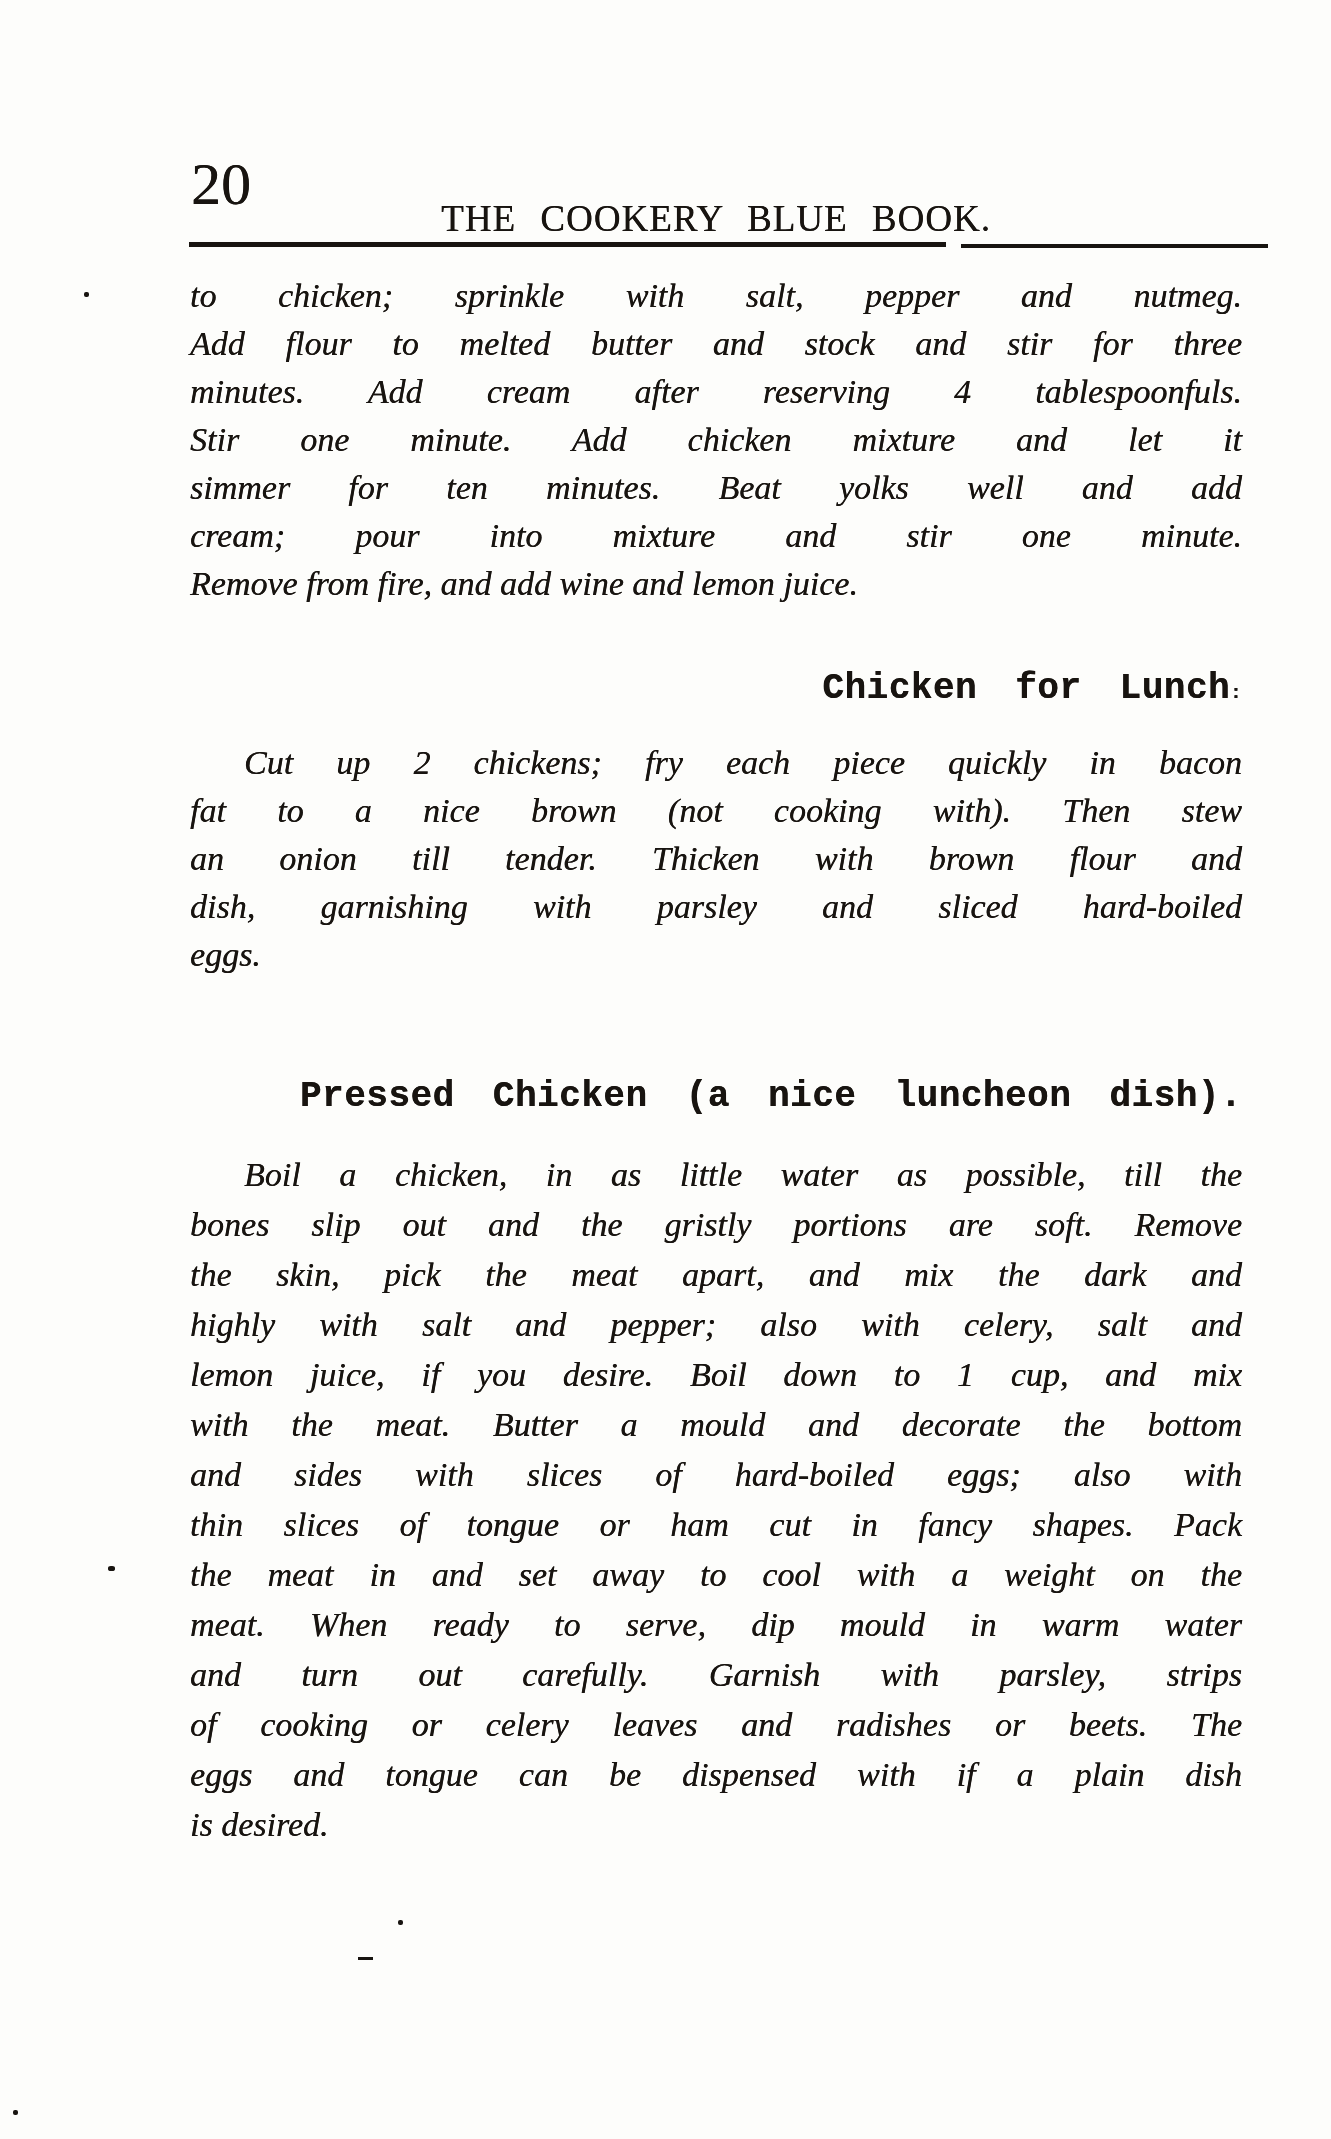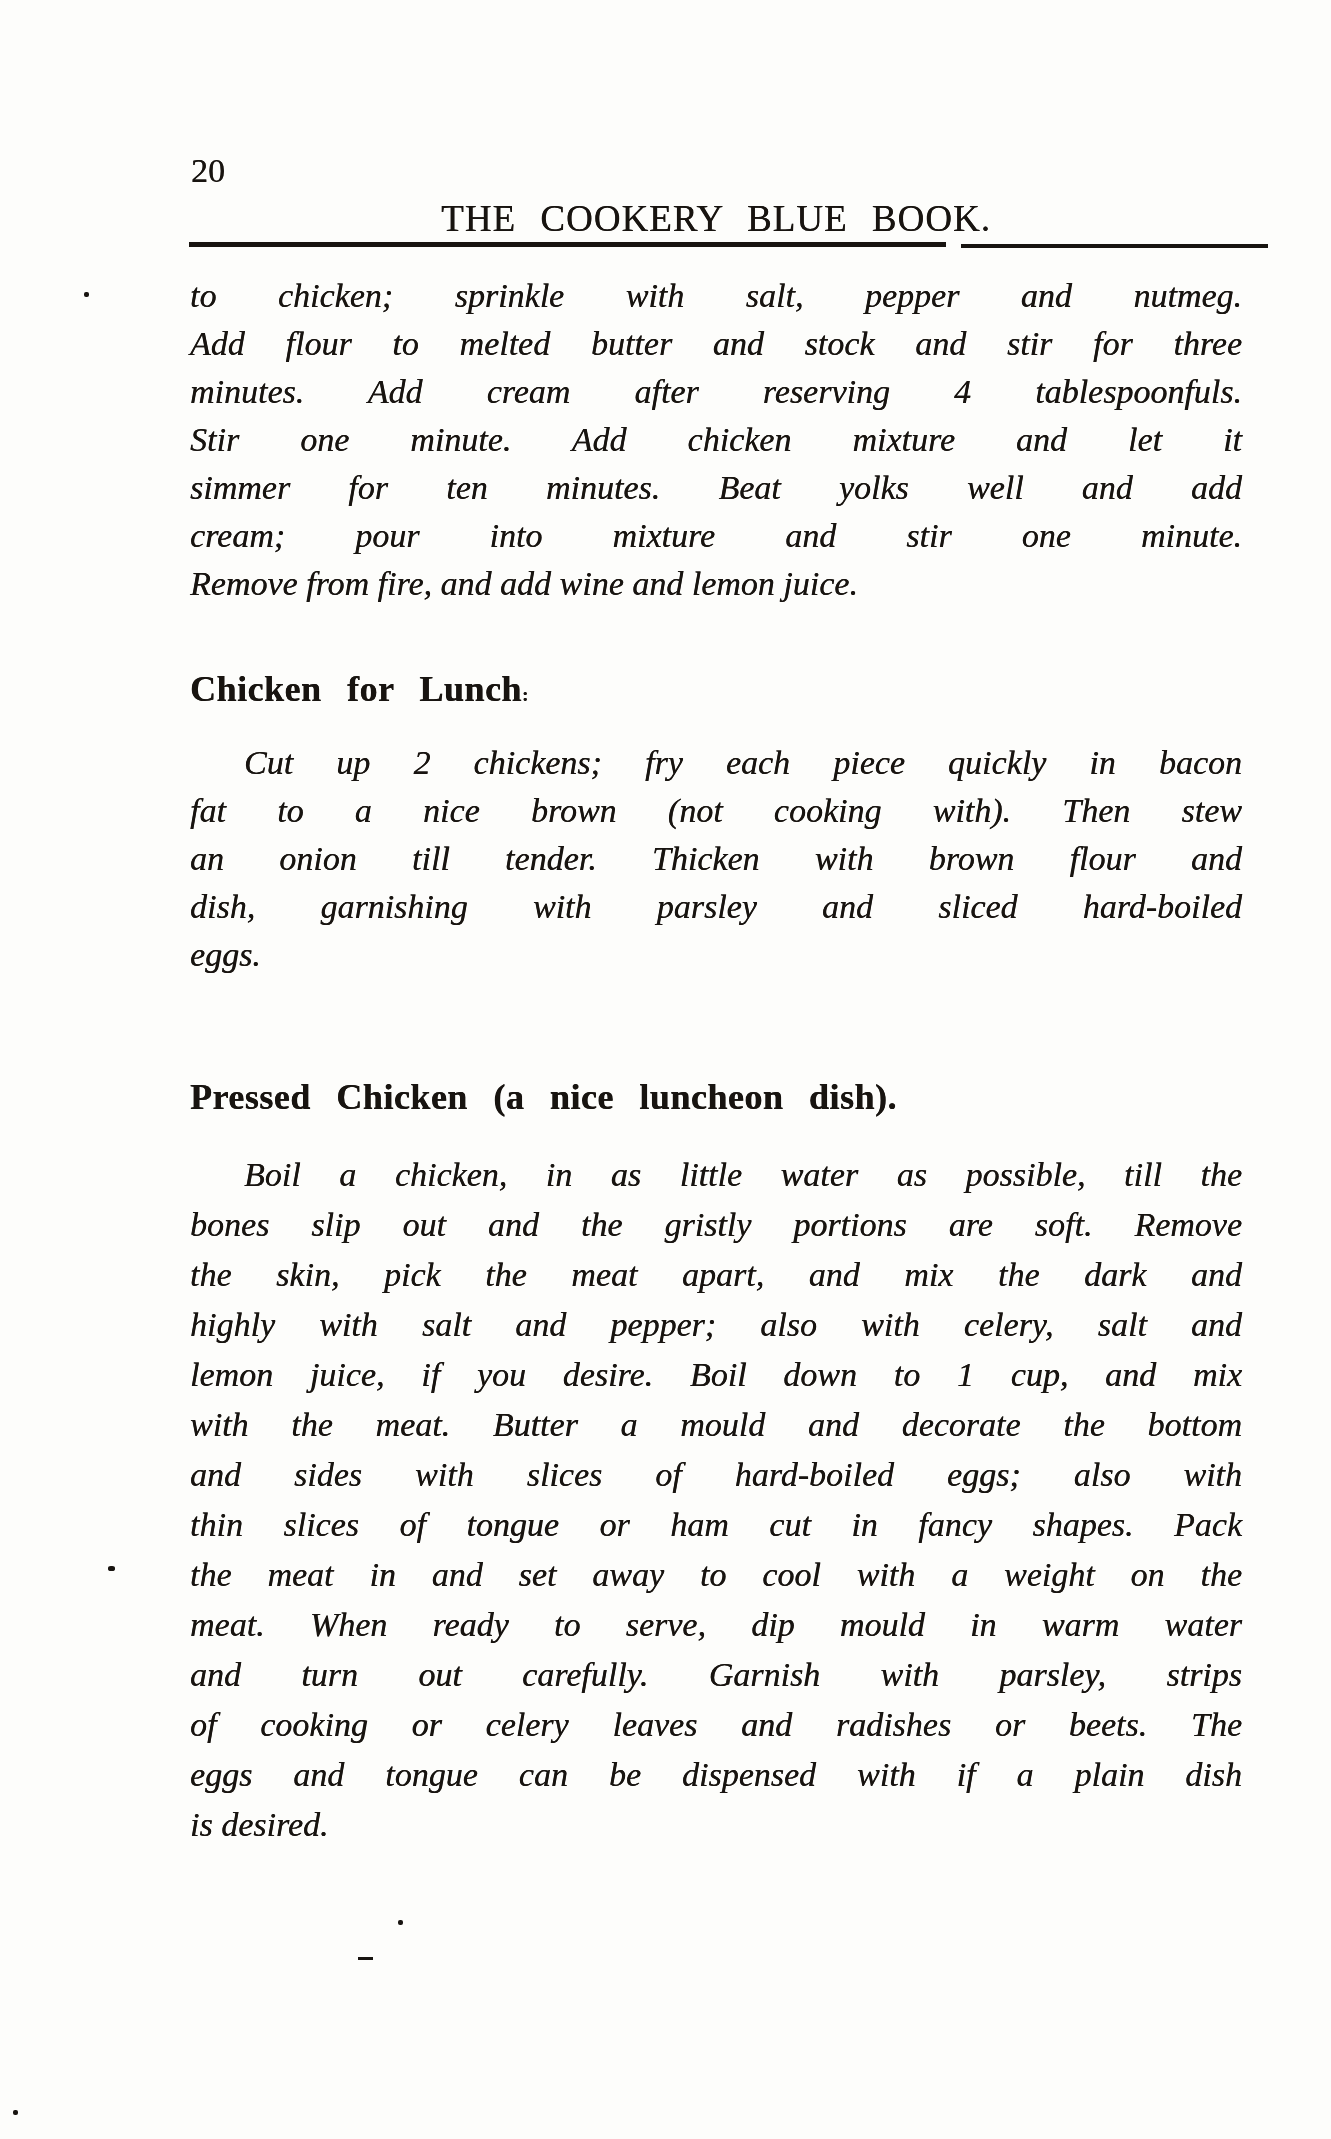--- a/index.html
+++ b/index.html
@@ -7,21 +7,21 @@
     position:relative;
     width:1331px;height:2139px;
     background:var(--paper,#fdfdfb);
     color:var(--ink,#181410);
     font-family:"Liberation Serif","DejaVu Serif",serif;
     overflow:hidden;
     text-shadow:0.3px 0.3px 0 currentColor;
   }
   .pagenum{
     position:absolute;left:191px;top:154px;
-    font-size:34px;line-height:1;
+    font-size:60px;line-height:1;
   }
   .running-head{
     position:absolute;left:190px;top:168px;width:1052px;
     text-align:center;font-size:37px;line-height:1;
     letter-spacing:1px;word-spacing:14px;margin-top:32px;
   }
   .rule{position:absolute;background:var(--ink,#181410);}
   .rule.left{left:189px;top:242px;width:757px;height:5px;}
   .rule.right{left:961px;top:244px;width:307px;height:4px;}
 
@@ -33,23 +33,23 @@
   .para .line{
     height:48px;line-height:48px;
     text-align:justify;text-align-last:justify;
   }
   #para-pressed .line{height:50px;line-height:50px;}
   .para .line.last{text-align-last:left;}
   .para.indented .line.first{padding-left:54px;}
 
   .heading{
     position:absolute;left:190px;width:1052px;
-    text-align:left;font-weight:bold;
+    text-align:right;font-weight:bold;
     font-size:36px;line-height:42px;
-    word-spacing:16px;letter-spacing:0.5px;
+    word-spacing:16px;letter-spacing:0.5px;font-family:Liberation Mono, monospace;
   }
   .heading .mark{font-size:19px;word-spacing:0;}
 
   .artifact{position:absolute;background:var(--ink,#181410);border-radius:40%;}
   .a1{left:84px;top:292px;width:5px;height:5px;}
   .a2{left:108px;top:1566px;width:7px;height:5px;}
   .a3{left:398px;top:1920px;width:5px;height:5px;}
   .a4{left:358px;top:1957px;width:15px;height:3px;border-radius:0;}
   .a5{left:13px;top:2110px;width:5px;height:5px;}
 </style>

